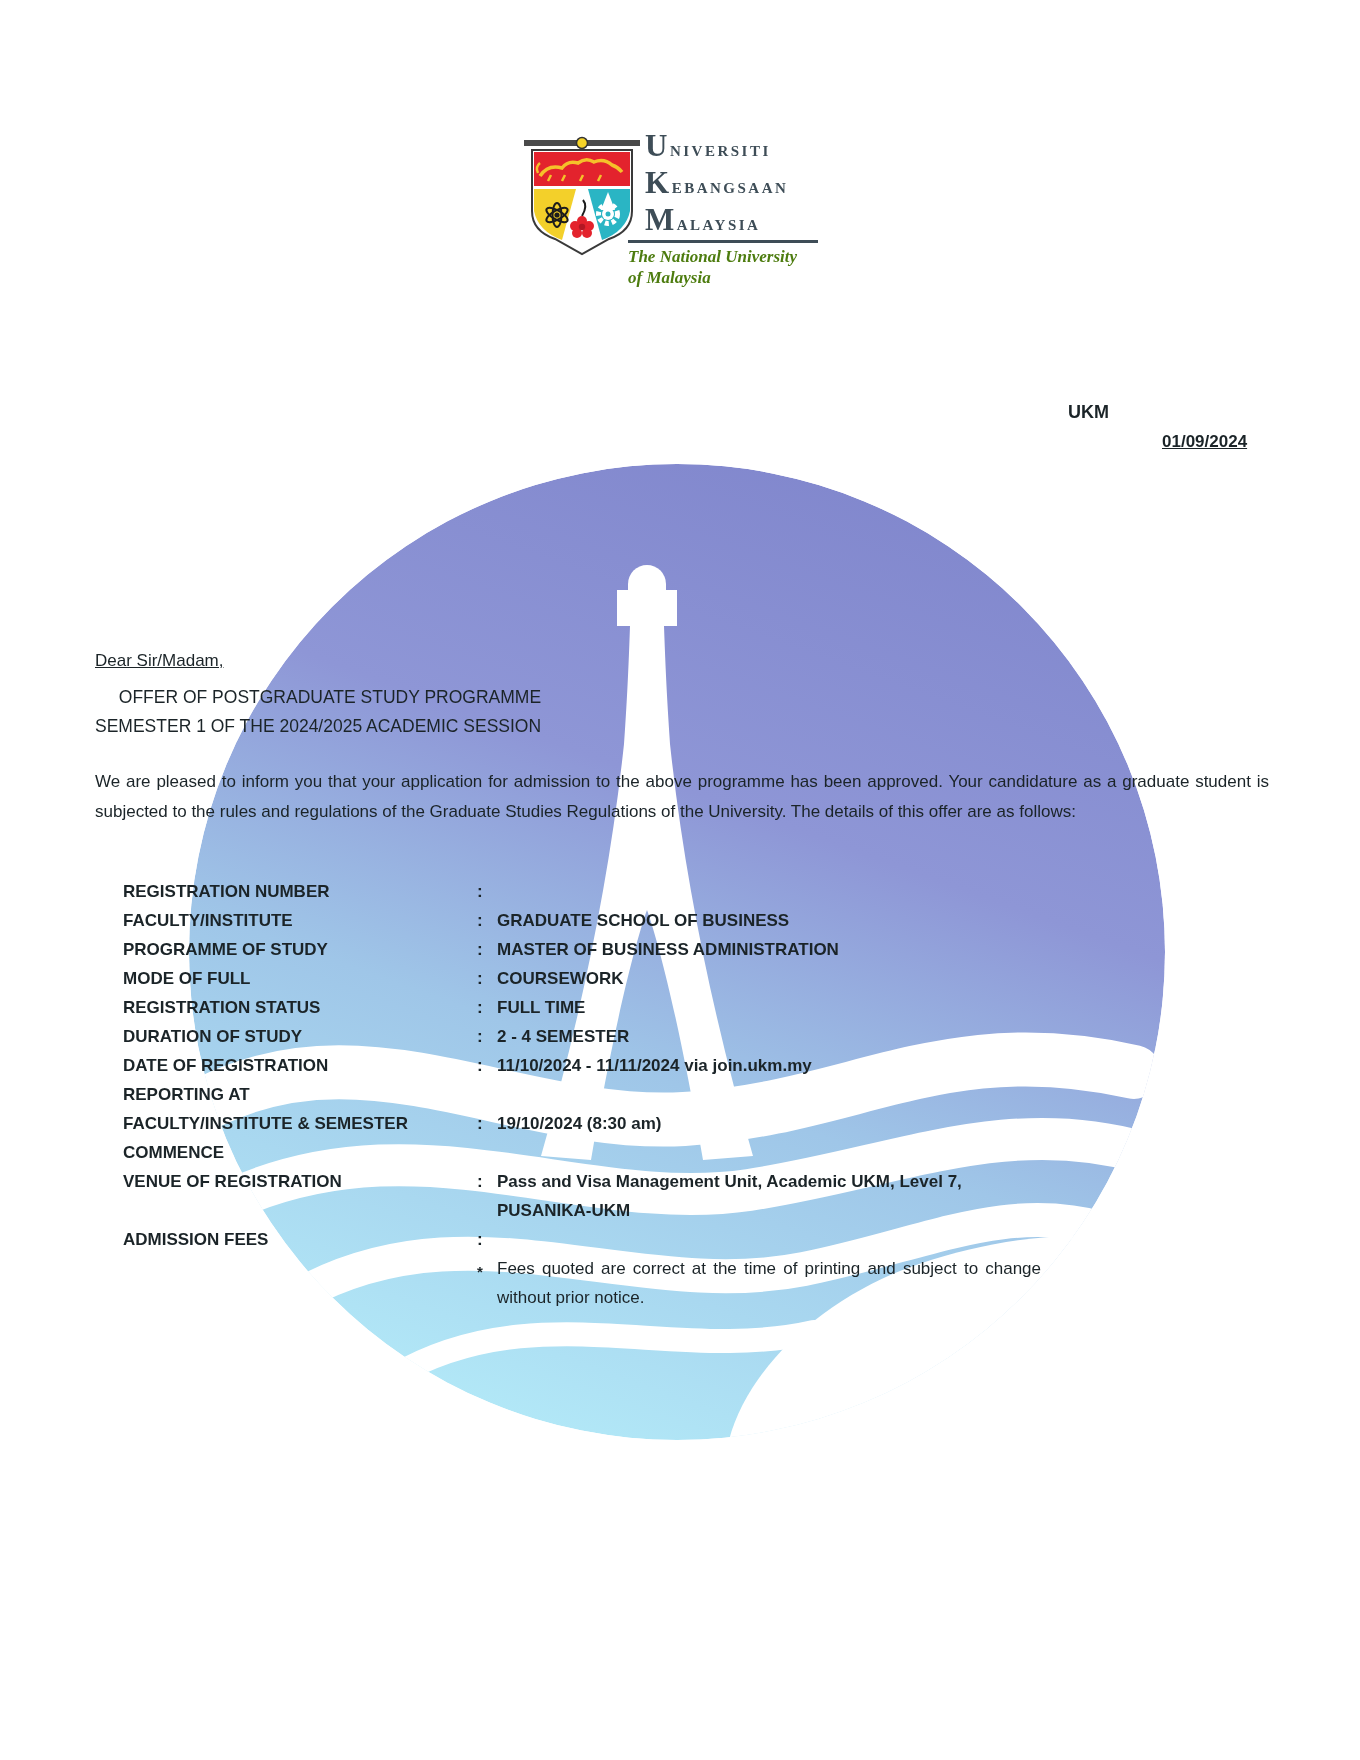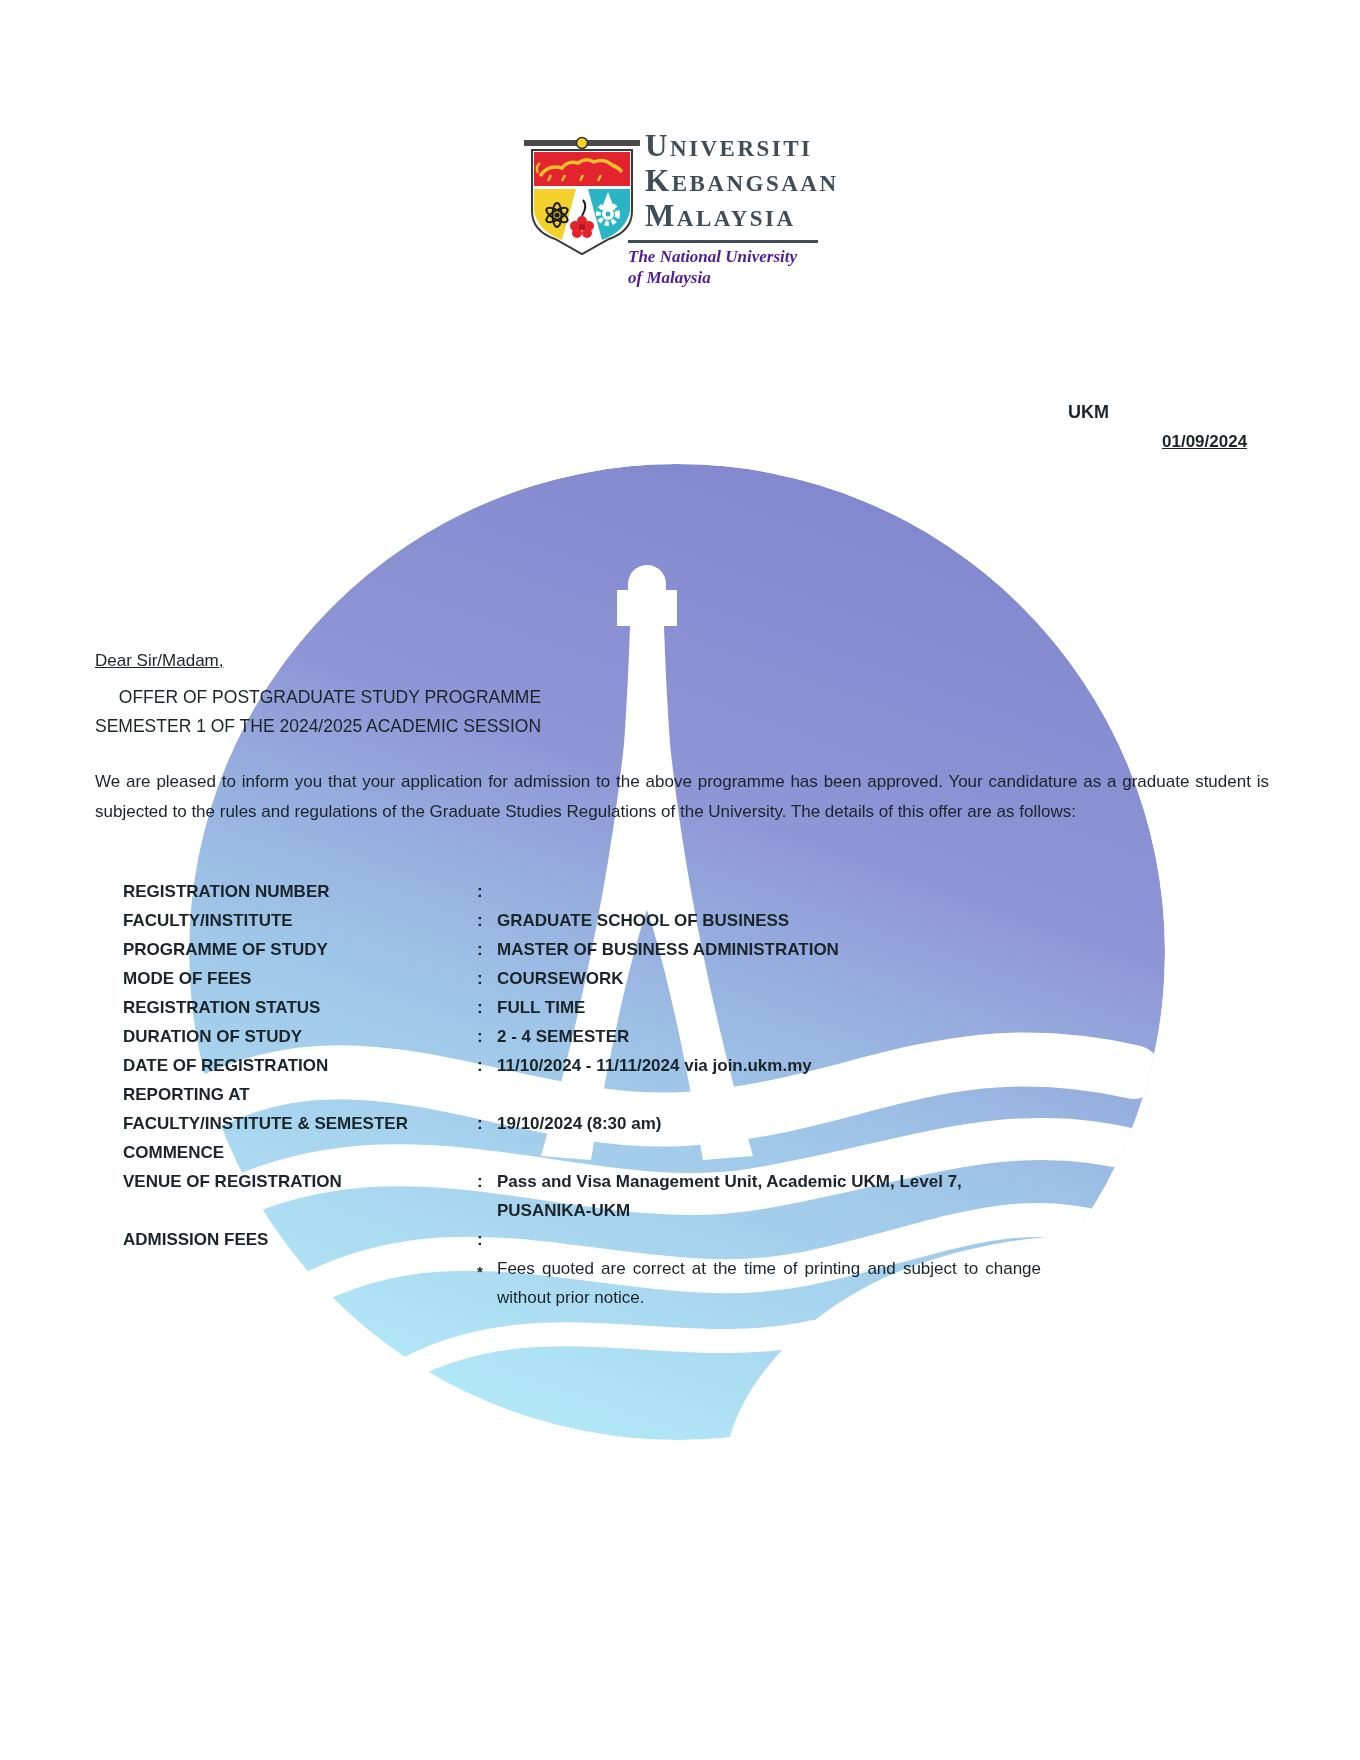--- a/index.html
+++ b/index.html
@@ -6,24 +6,24 @@
   .page{
     position:relative;width:1360px;height:1760px;background:#ffffff;overflow:hidden;
     font-family:"Liberation Sans",sans-serif;color:#1b2428;
   }
   
   .watermark{position:absolute;left:189px;top:464px;width:976px;height:976px;z-index:0;}
   
   .crest{position:absolute;left:524px;top:136px;width:116px;height:122px;z-index:2;}
   .wordmark{position:absolute;left:645px;top:130px;z-index:2;color:#3e4d57;
     font-family:"Liberation Serif",serif;font-weight:600;}
-  .wordmark-line{font-size:23px;line-height:32px;text-transform:uppercase;letter-spacing:2.5px;}
+  .wordmark-line{font-size:15px;line-height:32px;text-transform:uppercase;letter-spacing:2.5px;}
   .wordmark-line::first-letter{font-size:31px;}
   .tagline-rule{position:absolute;left:628px;top:240px;width:190px;height:3px;background:#3e4d57;z-index:2;}
-  .tagline{position:absolute;left:628px;top:246px;z-index:2;color:#4c1d95;
+  .tagline{position:absolute;left:628px;top:246px;z-index:2;color:#4d7c0f;
     font-family:"Liberation Serif",serif;font-style:italic;font-weight:700;
     font-size:17px;line-height:21px;}
   
   .ref-code{position:absolute;left:1068px;top:402px;font-weight:700;font-size:18px;z-index:2;}
   .ref-date{position:absolute;left:1162px;top:432px;font-weight:700;font-size:17px;z-index:2;text-decoration:underline;}
   
   .salutation{position:absolute;left:95px;top:651px;font-size:17px;z-index:2;text-decoration:underline;}
   .subject{position:absolute;left:95px;top:683px;font-size:17.5px;font-weight:400;line-height:29px;z-index:2;text-align:right;}
   .para{position:absolute;left:95px;top:767px;width:1174px;font-size:17px;line-height:29.5px;
     text-align:justify;z-index:2;}
@@ -132,21 +132,21 @@
         <div class="cell">FACULTY/INSTITUTE</div>
         <div class="cell">:</div>
         <div class="cell">GRADUATE SCHOOL OF BUSINESS</div>
       </div>
       <div class="detail-row">
         <div class="cell">PROGRAMME OF STUDY</div>
         <div class="cell">:</div>
         <div class="cell">MASTER OF BUSINESS ADMINISTRATION</div>
       </div>
       <div class="detail-row">
-        <div class="cell">MODE OF FEES</div>
+        <div class="cell">MODE OF FULL</div>
         <div class="cell">:</div>
         <div class="cell">COURSEWORK</div>
       </div>
       <div class="detail-row">
         <div class="cell">REGISTRATION STATUS</div>
         <div class="cell">:</div>
         <div class="cell">FULL TIME</div>
       </div>
       <div class="detail-row">
         <div class="cell">DURATION OF STUDY</div>

